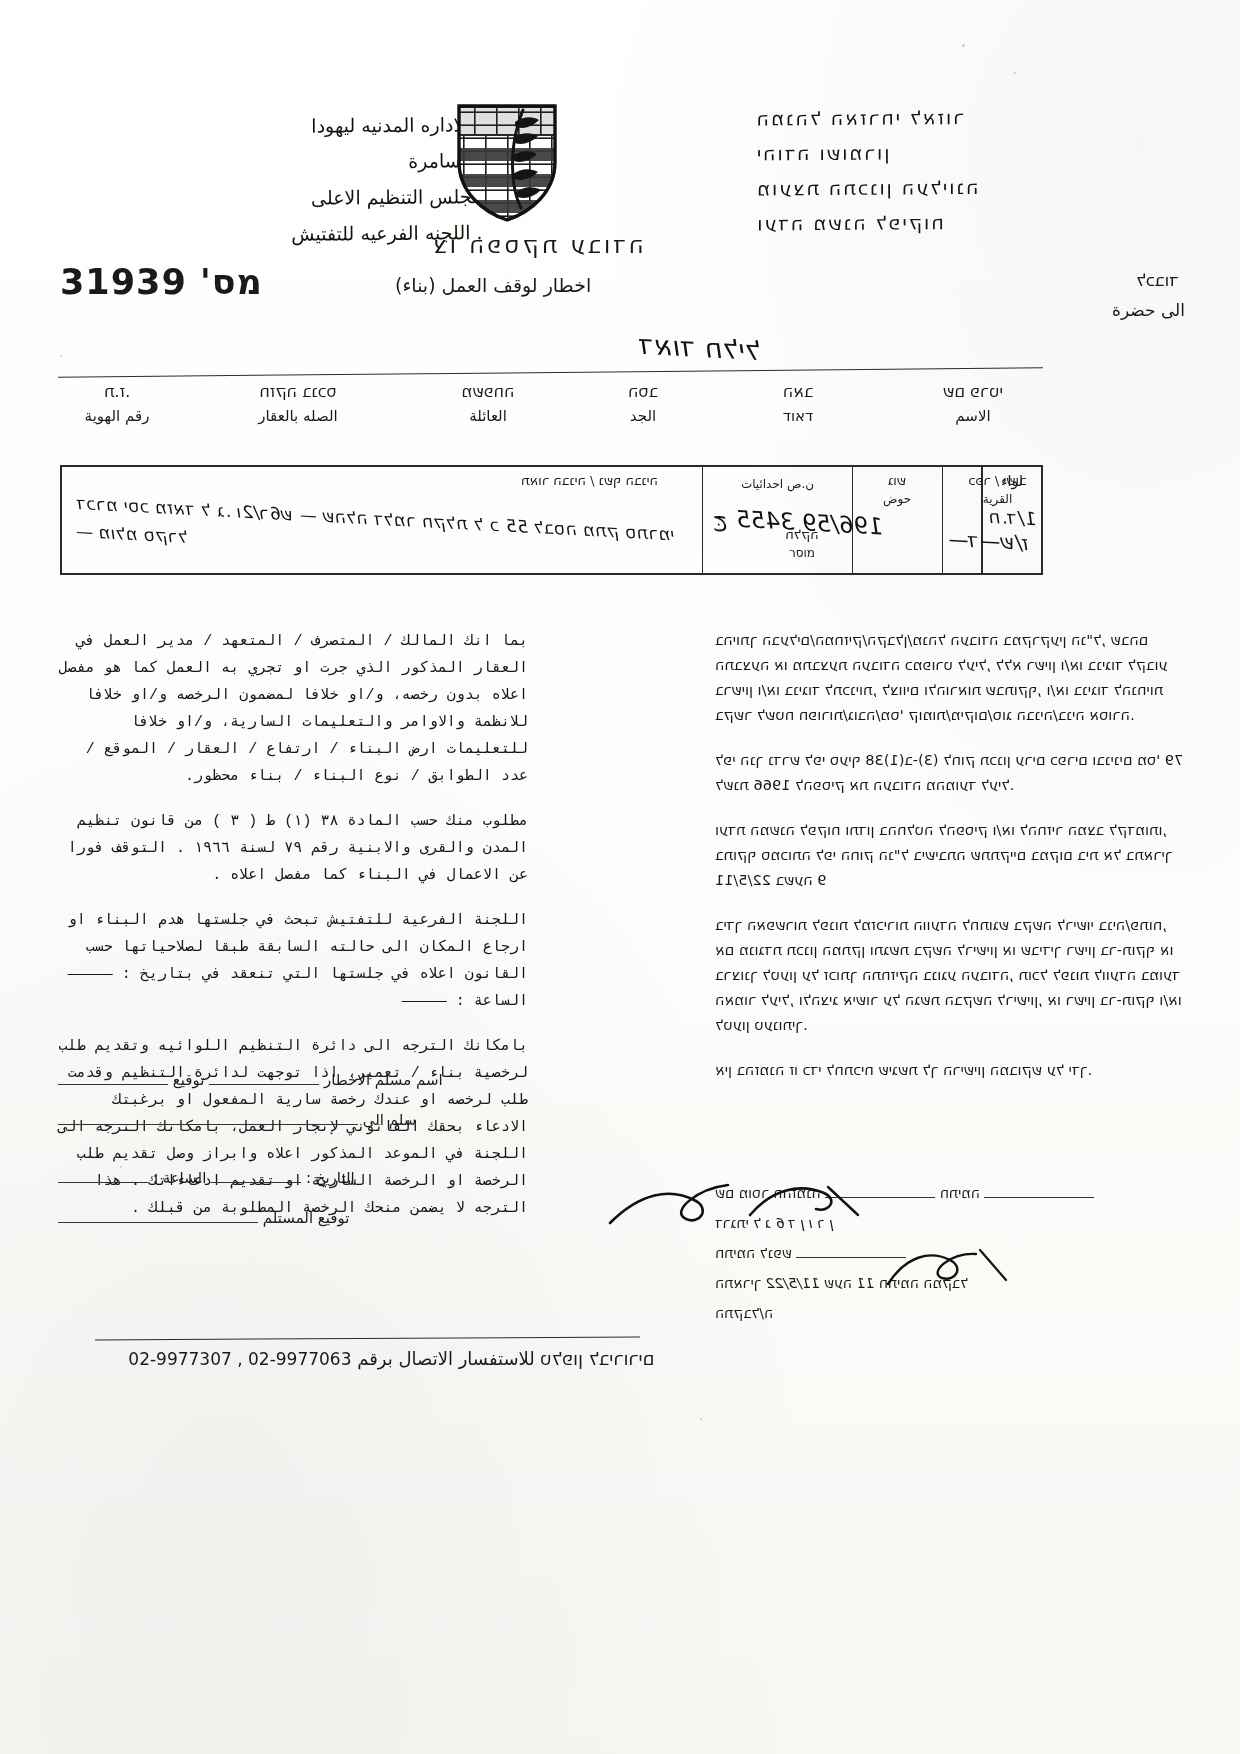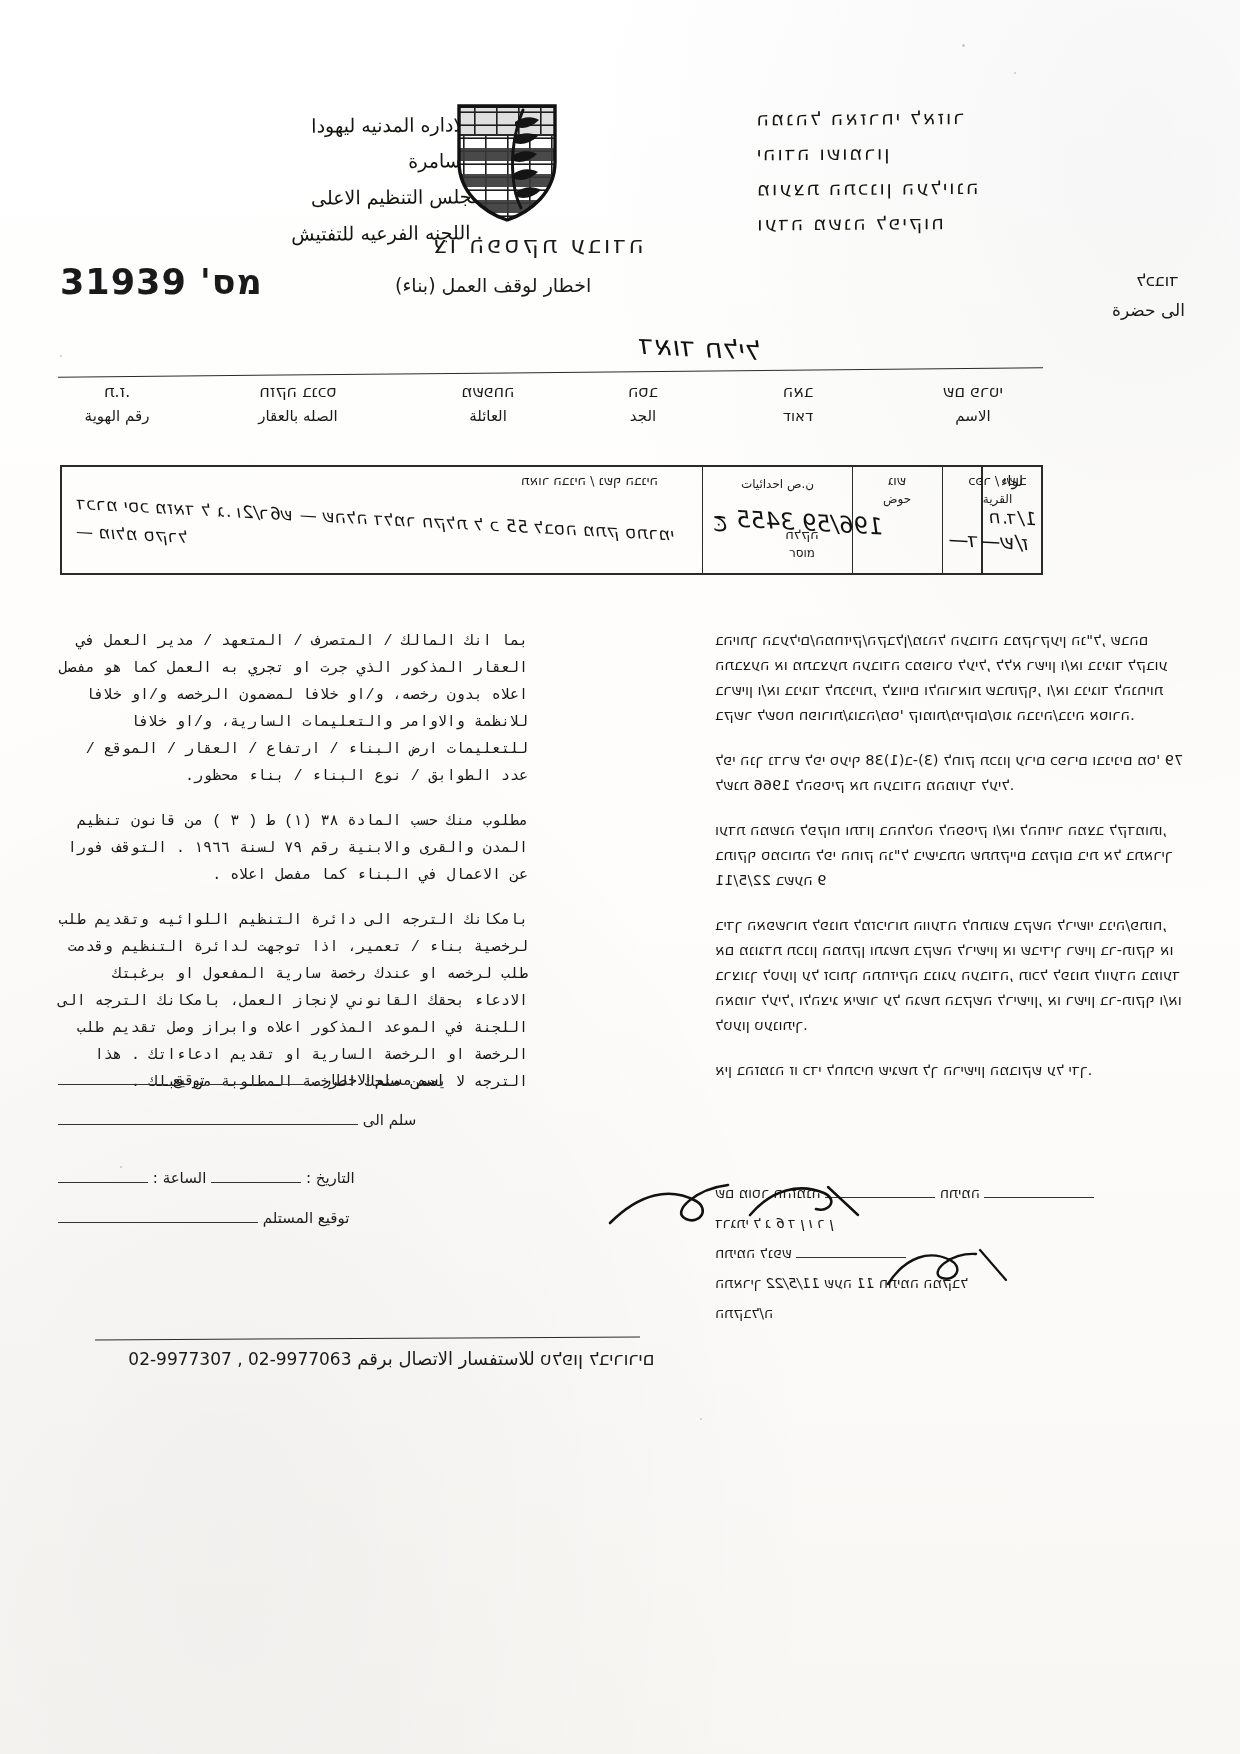--- a/index.html
+++ b/index.html
@@ -321,20 +321,21 @@
     <path d="M228 12 L258 40" stroke="#111" stroke-width="2.4" fill="none" stroke-linecap="round"></path>
   </svg>
   <svg style="position:absolute;left:880px;top:1240px;width:140px;height:60px;" viewBox="0 0 140 60">
     <path d="M8 44 C26 16 50 10 70 20 C84 27 76 42 62 38 C48 33 70 12 96 14" stroke="#111" stroke-width="2.4" fill="none" stroke-linecap="round"></path>
     <path d="M100 10 L126 40" stroke="#111" stroke-width="2.2" fill="none" stroke-linecap="round"></path>
   </svg>
 
   <div class="body-ar">
     <p>بما انك المالك / المتصرف / المتعهد / مدير العمل في العقار المذكور الذي جرت او تجري به العمل كما هو مفصل اعلاه بدون رخصه، و/او خلافا لمضمون الرخصه و/او خلافا للانظمة والاوامر والتعليمات السارية، و/او خلافا للتعليمات ارض البناء / ارتفاع / العقار / الموقع / عدد الطوابق / نوع البناء / بناء محظور.</p>
     <p>مطلوب منك حسب المادة ٣٨ (١) ط ( ٣ ) من قانون تنظيم المدن والقرى والابنية رقم ٧٩ لسنة ١٩٦٦ . التوقف فورا عن الاعمال في البناء كما مفصل اعلاه .</p>
+    <p>اللجنة الفرعية للتفتيش تبحث في جلستها هدم البناء او ارجاع المكان الى حالته السابقة طبقا لصلاحياتها حسب القانون اعلاه في جلستها التي تنعقد في بتاريخ : ————— الساعة : —————</p>
     <p>بامكانك الترجه الى دائرة التنظيم اللوائيه وتقديم طلب لرخصية بناء / تعمير، اذا توجهت لدائرة التنظيم وقدمت طلب لرخصه او عندك رخصة سارية المفعول او برغبتك الادعاء بحقك القانوني لإنجاز العمل، بامكانك الترجه الى اللجنة في الموعد المذكور اعلاه وابراز وصل تقديم طلب الرخصة او الرخصة السارية او تقديم ادعاءاتك . هذا الترجه لا يضمن منحك الرخصة المطلوبة من قبلك .</p>
   </div>
 
   <div style="position:absolute;left:58px;top:1060px;width:470px;direction:rtl;text-align:left;
               font-family:'DejaVu Sans',sans-serif;font-size:15px;line-height:40px;">
     <div>
       <span>اسم مسلم الاخطار</span>
       <span class="sigline"></span>
       <span>توقيع</span>
       <span class="sigline"></span>

